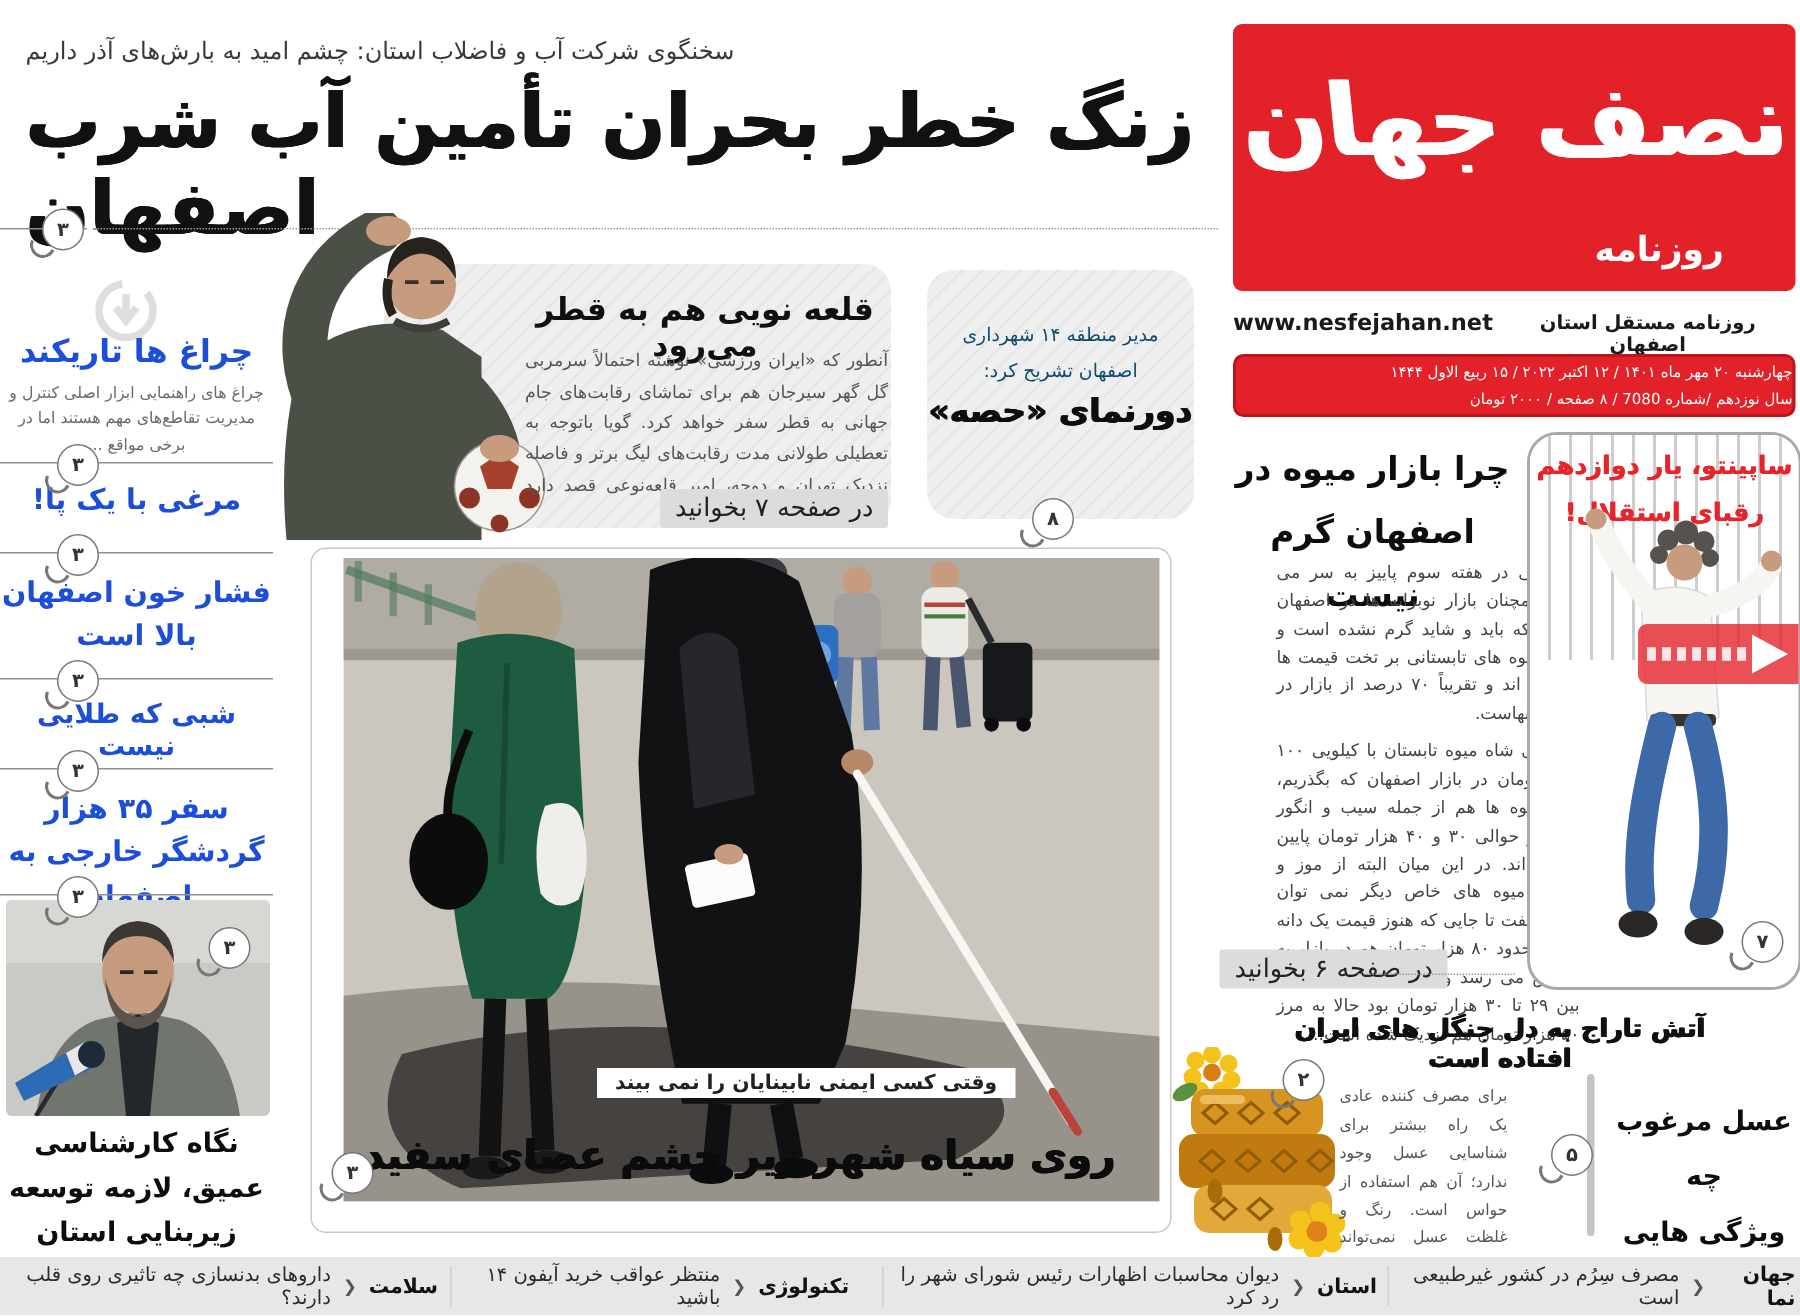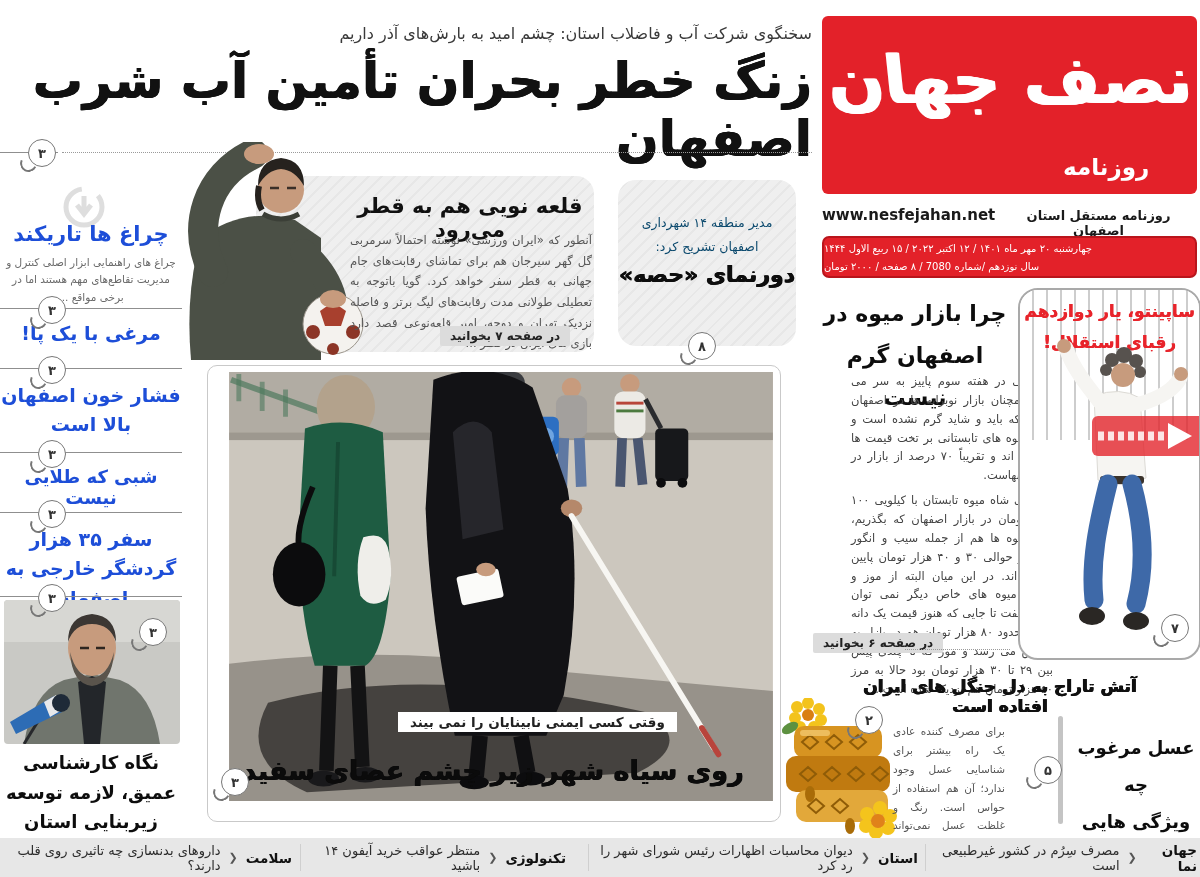--- a/index.html
+++ b/index.html
@@ -1,33 +1,33 @@
 <!DOCTYPE html>
 <html lang="fa"><head>
 <meta charset="utf-8">
 <style>
   html,body{margin:0;padding:0;background:#fff;}
   .page{position:relative;width:1200px;height:877px;background:#fff;overflow:hidden;
         font-family:"DejaVu Sans","Liberation Sans",sans-serif;direction:rtl;}
   .abs{position:absolute;}
-  .ctr{text-align:right;}
+  .ctr{text-align:left;padding-left:17px;}
   .heavy{font-weight:bold;text-shadow:.5px 0 0 currentColor,-.5px 0 0 currentColor;}
   
   .logo-box{position:absolute;left:822px;top:16px;width:375px;height:178px;background:#e32129;
             border-radius:6px;color:#fff;}
   .logo-title{font-size:66px;font-weight:bold;text-align:center;margin-top:26px;
               text-shadow:1px 0 0 #fff,-1px 0 0 #fff;transform:skewX(6deg);}
   .logo-sub{position:absolute;left:241px;top:138px;font-size:23px;font-weight:bold;}
   .website{position:absolute;left:822px;top:206px;width:180px;font-size:15px;font-weight:bold;
            color:#1a1a1a;direction:ltr;text-align:left;}
   .tagline{position:absolute;left:1000px;top:208px;width:197px;font-size:13px;font-weight:bold;
            color:#1a1a1a;text-align:center;}
   .date-bar{position:absolute;left:822px;top:236px;width:371px;height:36px;background:#e32129;
             border:2px solid #b9151c;border-radius:7px;color:#fff;font-size:10px;line-height:1.75;
-            text-align:left;padding-top:2px;}
+            text-align:right;padding-top:2px;}
   
   .kicker{font-size:16px;color:#3a3a3a;}
   .headline{margin:0;font-size:50px;color:#111;letter-spacing:-1px;}
   .hline{height:0;border-top:1px solid #8f8f8f;}
   .hline.dot{border-top-style:dotted;border-top-color:#9a9a9a;}
   
   .badge{position:absolute;width:26px;height:26px;border:1.5px solid #777;border-radius:50%;
          background:#fff;color:#333;font-size:13px;font-weight:bold;display:flex;align-items:center;
          justify-content:center;z-index:6;}
   .badge::after{content:"";position:absolute;left:-9px;bottom:-6px;width:13px;height:13px;
@@ -35,21 +35,21 @@
          border-radius:50%;transform:rotate(-20deg);}
   
   .side-title{width:182px;text-align:center;font-weight:bold;color:#1d4ed8;}
   .side-teaser{font-size:10.5px;color:#6a6a6a;text-align:center;line-height:1.65;}
   .side-caption{width:182px;text-align:center;font-weight:bold;color:#0d0d0d;font-size:18px;line-height:1.65;}
   
   .card{position:absolute;border-radius:18px;
         background:repeating-linear-gradient(135deg,#efefef 0 7px,#e7e7e7 7px 9px);}
   .fb-title{font-size:21px;font-weight:bold;color:#101010;text-align:center;}
   .fb-body{font-size:11.6px;color:#555;text-align:justify;line-height:1.78;}
-  .read-box{background:#dcdcdc;color:#222;font-weight:bold;font-size:12px;padding:3px 10px;
+  .read-box{background:#dcdcdc;color:#222;font-weight:normal;font-size:17px;padding:3px 10px;
             border-radius:2px;display:inline-block;}
   .hs-kicker{font-size:12.5px;color:#0c4a6e;text-align:center;line-height:1.9;margin-top:11px;}
   .hs-title{font-size:22px;font-weight:bold;color:#0d0d0d;text-align:center;}
   
   .photo-frame{position:absolute;left:207px;top:365px;width:560px;height:443px;background:#fff;
                border:1px solid #c9c9c9;border-radius:10px;padding:6px;}
   .cap-kicker{position:absolute;background:#fff;padding:2px 12px;font-size:13.5px;font-weight:bold;
               color:#222;}
   .cap-title{position:absolute;font-size:27px;color:#0b0b0b;text-align:center;margin-top:17px;}
   

